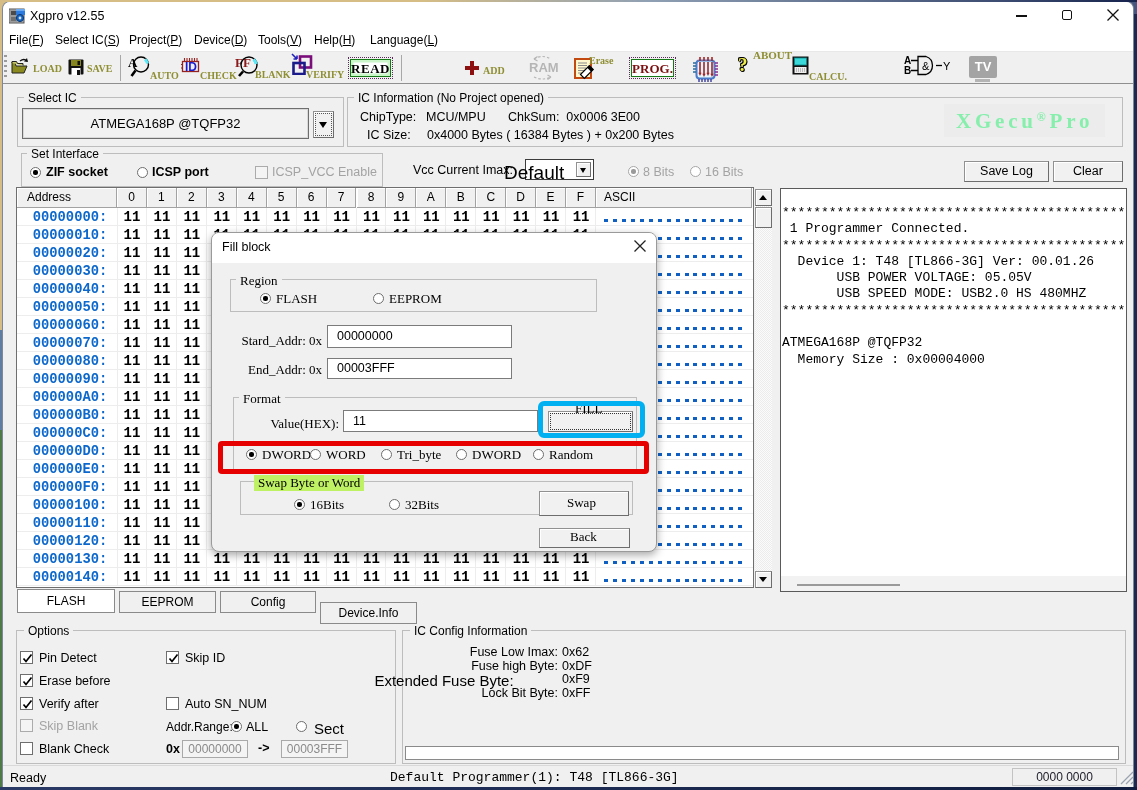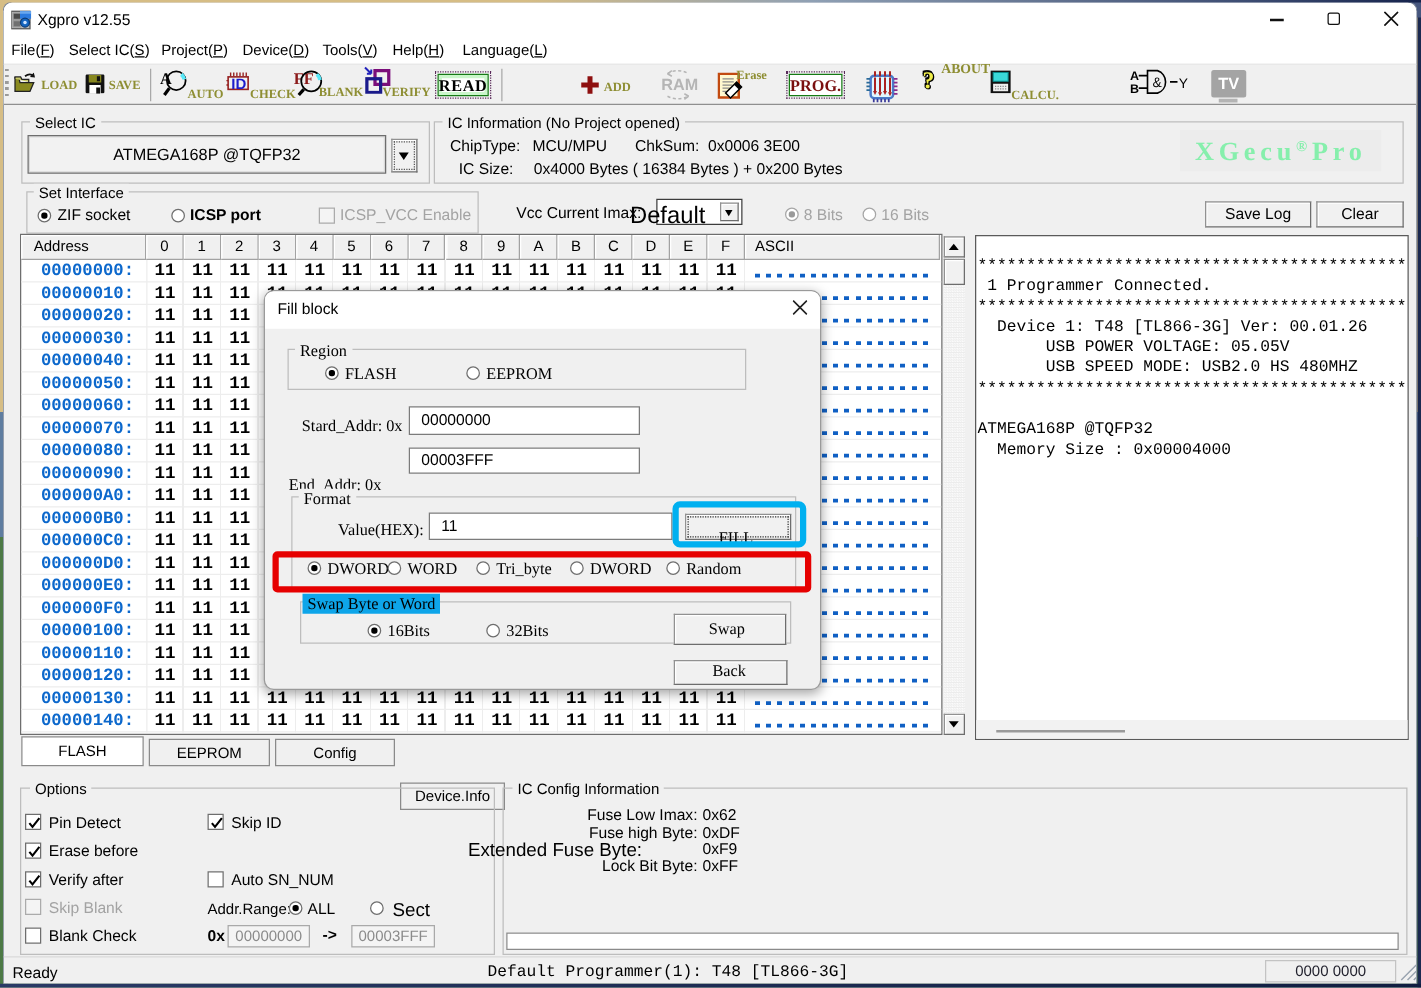--- a/index.html
+++ b/index.html
@@ -171,21 +171,21 @@
 <div class="t" style="left:360px;top:110px;font-size:12.5px">ChipType:</div>
 <div class="t" style="left:426px;top:110px;font-size:12.5px">MCU/MPU</div>
 <div class="t" style="left:508px;top:110px;font-size:12.5px">ChkSum:&nbsp; 0x0006 3E00</div>
 <div class="t" style="left:367px;top:128px;font-size:12.5px">IC Size:</div>
 <div class="t" style="left:427px;top:128px;font-size:12.5px">0x4000 Bytes ( 16384 Bytes ) + 0x200 Bytes</div>
 <div class="abs" style="left:944px;top:104px;width:161px;height:33px;background:#ececec"></div>
 <div class="t" style="left:956px;top:109px;font-family:'Liberation Serif';font-weight:900;font-size:21px;letter-spacing:3.8px;color:#86efac">XGecu<span style="font-size:12px;vertical-align:7px">®</span>Pro</div>
 <div class="grp" style="left:21px;top:153px;width:362px;height:34px"></div>
 <div class="glab t" style="left:27px;top:147px;font-size:12px">Set Interface</div>
 <div class="rad s" style="left:30px;top:167px"></div>
-<div class="t" style="left:46px;top:165px;font-size:12.5px;font-weight:normal">ZIF socket</div>
+<div class="t" style="left:46px;top:165px;font-size:12.5px;font-weight:bold">ZIF socket</div>
 <div class="rad" style="left:137px;top:167px"></div>
 <div class="t" style="left:152px;top:165px;font-size:12.5px;font-weight:bold">ICSP port</div>
 <div class="cb d" style="left:255px;top:166px"></div>
 <div class="t" style="left:272px;top:165px;font-size:12.5px;color:#a3a3a3">ICSP_VCC Enable</div>
 <div class="t" style="left:413px;top:163px;font-size:12.5px">Vcc Current Imax:</div>
 <div class="abs" style="left:525px;top:159px;width:69px;height:21px;background:#fff;border:1.5px solid #3c3c3c"></div>
 <div class="t" style="left:504px;top:162px;font-size:19px">Default</div>
 <div class="btn" style="left:576px;top:162px;width:15px;height:15px"></div>
 <div class="abs" style="left:580px;top:168px;width:0;height:0;border:3.5px solid transparent;border-top:5px solid #000"></div>
 <div class="rad d s" style="left:628px;top:166px"></div>
@@ -620,21 +620,21 @@
 <div class="btn" style="left:755px;top:571px;width:17px;height:17px"></div>
 <div class="abs" style="left:759px;top:197px"></div>
 <div class="abs" style="left:759px;top:577px;width:0;height:0;border:4px solid transparent;border-top:5px solid #000;border-bottom:none"></div>
 <div class="btn" style="left:755px;top:207px;width:17px;height:21px"></div>
 <div class="abs" style="left:780px;top:188px;width:347px;height:404px;background:#fff;border:1px solid #5a5a5a"></div>
 <div class="abs" style="left:781px;top:576px;width:345px;height:15px;background:#f2f2f2"></div>
 <div class="abs" style="left:797px;top:584px;width:103px;height:2px;background:#9a9a9a"></div>
 <div class="t mon" style="left:782px;top:205px;font-size:13px;line-height:16.3px;width:345px;overflow:hidden">********************************************<br>&nbsp;1&nbsp;Programmer&nbsp;Connected.<br>********************************************<br>&nbsp;&nbsp;Device&nbsp;1:&nbsp;T48&nbsp;[TL866-3G]&nbsp;Ver:&nbsp;00.01.26<br>&nbsp;&nbsp;&nbsp;&nbsp;&nbsp;&nbsp;&nbsp;USB&nbsp;POWER&nbsp;VOLTAGE:&nbsp;05.05V<br>&nbsp;&nbsp;&nbsp;&nbsp;&nbsp;&nbsp;&nbsp;USB&nbsp;SPEED&nbsp;MODE:&nbsp;USB2.0&nbsp;HS&nbsp;480MHZ<br>********************************************<br><br>ATMEGA168P&nbsp;@TQFP32<br>&nbsp;&nbsp;Memory&nbsp;Size&nbsp;:&nbsp;0x00004000</div>
 <div class="tab" style="left:119px;top:591px;width:97px;height:22px;line-height:20px">EEPROM</div>
 <div class="tab" style="left:220px;top:591px;width:96px;height:22px;line-height:20px">Config</div>
-<div class="tab" style="left:320px;top:626px;width:84px;height:22px;line-height:20px">Device.Info</div>
+<div class="tab" style="left:320px;top:602px;width:97px;height:22px;line-height:20px">Device.Info</div>
 <div class="tab" style="left:17px;top:589px;width:98px;height:24px;line-height:22px;background:#fff">FLASH</div>
 <div class="grp" style="left:16px;top:630px;width:380px;height:134px"></div>
 <div class="glab t" style="left:24px;top:624px;font-size:12px">Options</div>
 <div class="cb" style="left:20px;top:651px">
     <svg width="11" height="11" viewBox="0 0 11 11">
       <path d="M1.5 5.5 L4 8.5 L9.5 1.5" stroke="#000" stroke-width="1.7" fill="none"></path>
     </svg>
   </div>
 <div class="t" style="left:39px;top:651px;font-size:12.5px">Pin Detect</div>
 <div class="cb" style="left:166px;top:651px">
@@ -697,41 +697,41 @@
     <path d="M0.5 0.5 L11.5 11.5 M11.5 0.5 L0.5 11.5" stroke="#222" stroke-width="1.3"></path>
   </svg>
 <div class="grp" style="left:230px;top:279px;width:367px;height:33px"></div>
 <div class="glab dlab" style="left:236px;top:273px;background:#f0f0f0">Region</div>
 <div class="rad s" style="left:260px;top:293px"></div>
 <div class="dlab" style="left:276px;top:291px">FLASH</div>
 <div class="rad" style="left:373px;top:293px"></div>
 <div class="dlab" style="left:389px;top:291px">EEPROM</div>
 <div class="dlab" style="left:231px;top:333px;width:91px;text-align:right">Stard_Addr: 0x</div>
 <div class="inp" style="left:327px;top:325px;width:185px;height:23px;font-size:12.5px;line-height:21px;padding-left:9px">00000000</div>
-<div class="dlab" style="left:231px;top:380px;width:91px;text-align:left">End_Addr: 0x</div>
+<div class="dlab" style="left:231px;top:362px;width:91px;text-align:right">End_Addr: 0x</div>
 <div class="inp" style="left:327px;top:358px;width:185px;height:21px;font-size:12.5px;line-height:19px;padding-left:9px">00003FFF</div>
 <div class="grp" style="left:233px;top:397px;width:404px;height:75px"></div>
 <div class="glab dlab" style="left:239px;top:391px;background:#f0f0f0">Format</div>
 <div class="dlab" style="left:251px;top:416px;width:88px;text-align:right">Value(HEX):</div>
 <div class="inp" style="left:343px;top:410px;width:195px;height:22px;font-size:12.5px;line-height:20px;padding-left:9px">11</div>
 <div class="btn" style="left:548px;top:411px;width:85px;height:21px"></div>
 <div class="abs" style="left:551px;top:414px;width:79px;height:15px;outline:1px dotted #333"></div>
-<div class="dlab" style="left:575px;top:422px">FILL</div>
+<div class="dlab" style="left:575px;top:401px">FILL</div>
 <div class="rad s" style="left:246px;top:449px"></div>
 <div class="dlab" style="left:262px;top:447px">DWORD</div>
 <div class="rad" style="left:310px;top:449px"></div>
 <div class="dlab" style="left:326px;top:447px">WORD</div>
 <div class="rad" style="left:381px;top:449px"></div>
 <div class="dlab" style="left:397px;top:447px">Tri_byte</div>
 <div class="rad" style="left:456px;top:449px"></div>
 <div class="dlab" style="left:472px;top:447px">DWORD</div>
 <div class="rad" style="left:533px;top:449px"></div>
 <div class="dlab" style="left:549px;top:447px">Random</div>
 <div class="grp" style="left:240px;top:481px;width:393px;height:34px"></div>
-<div class="glab dlab" style="left:242px;top:475px;background:#0ea5e9">Swap Byte or Word</div>
+<div class="glab dlab" style="left:254px;top:475px;background:#bef264">Swap Byte or Word</div>
 <div class="rad s" style="left:294px;top:499px"></div>
 <div class="dlab" style="left:310px;top:497px">16Bits</div>
 <div class="rad" style="left:389px;top:499px"></div>
 <div class="dlab" style="left:405px;top:497px">32Bits</div>
 <div class="btn" style="left:539px;top:491px;width:90px;height:25px"></div>
 <div class="dlab" style="left:567px;top:495px">Swap</div>
 <div class="btn" style="left:539px;top:528px;width:91px;height:20px"></div>
 <div class="dlab" style="left:570px;top:529px">Back</div>
 <div class="abs" style="left:538px;top:401px;width:107px;height:37px;border:5px solid #00b0f0;border-radius:6px;z-index:60"></div>
 <div class="abs" style="left:218px;top:441px;width:431px;height:33px;border:5px solid #e60000;border-radius:4px;z-index:60"></div>

